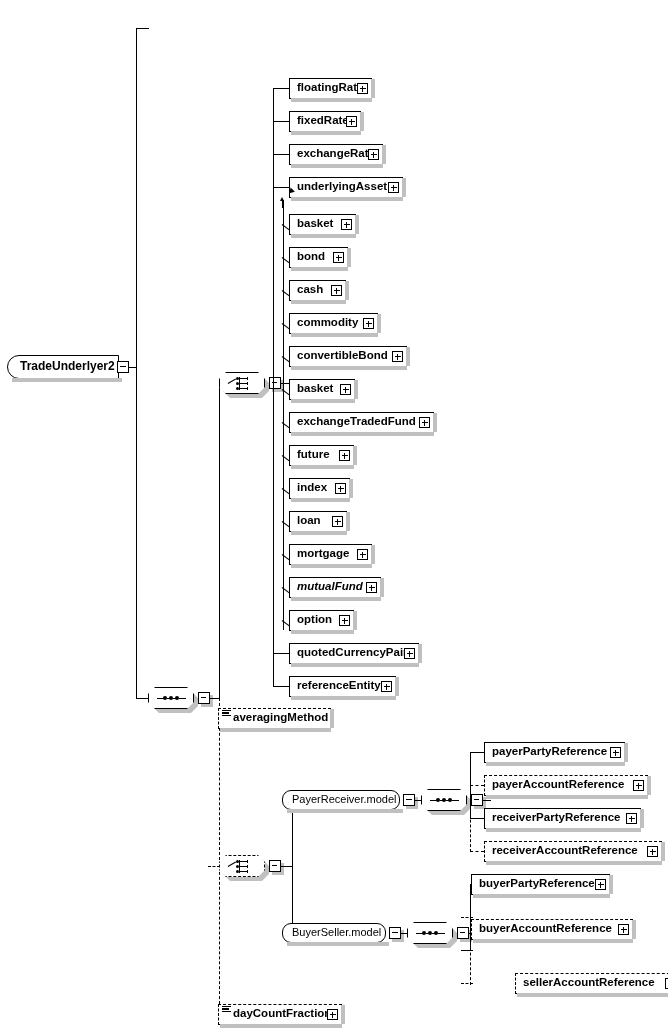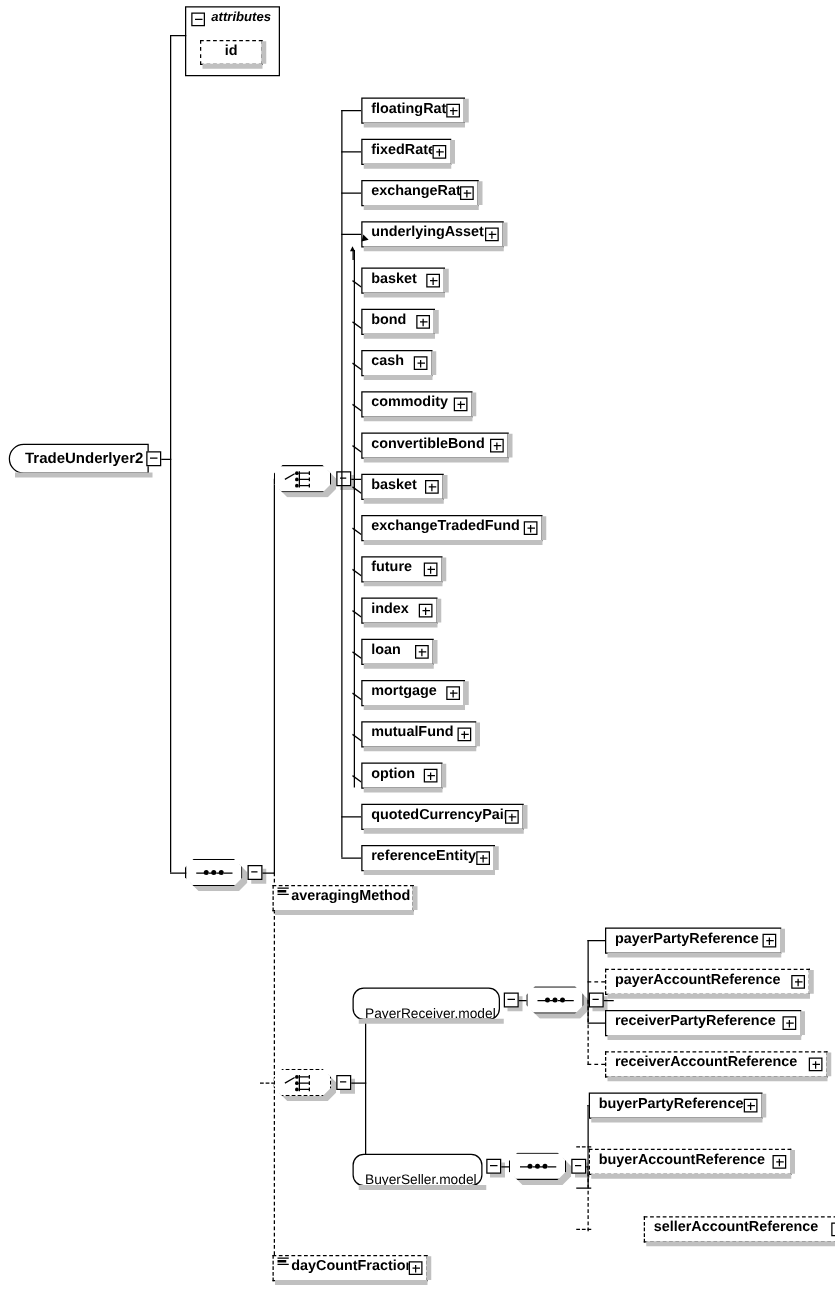--- a/index.html
+++ b/index.html
@@ -61,21 +61,21 @@
     font-size:12px;font-weight:bold;padding:0 8px 0 12px;white-space:nowrap;
   }
   .rootbox::after{content:"";position:absolute;left:4px;top:100%;width:100%;height:4px;background:#c0c0c0;}
 
   
   .gbox{
     position:absolute;box-sizing:border-box;background:#fff;
     border:1.3px solid #000;height:20px;line-height:17px;
     border-radius:9px;
     font-size:11px;font-weight:normal;color:#000;
-    padding:12px 9px;white-space:nowrap;text-align:center;
+    padding:0 9px;white-space:nowrap;text-align:center;
   }
   .gbox::after{content:"";position:absolute;left:4px;top:100%;width:100%;height:4px;background:#c0c0c0;}
 
   
   .attbox{
     position:absolute;box-sizing:border-box;background:#fff;
     border:1.6px solid #000;
   }
   .attbox .hdr{
     position:absolute;left:0;top:0;height:17px;line-height:16px;
@@ -128,29 +128,20 @@
   
   .hook{position:absolute;width:0;height:0;
     border-left:3px solid transparent;border-right:3px solid transparent;border-bottom:5px solid #000;
     transform:rotate(-135deg);}
 </style>
 </head>
 <body>
 
 <div id="canvas">
 
-  <div class="attbox" style="left:148px;top:5px;width:76px;height:56px;">
-    <div class="minus" style="left:4px;top:4px;">
-        <i></i>
-      </div>
-    <div class="hdr">attributes</div>
-    <div class="ebox opt" style="left:11px;top:26px;width:50px;height:20px;padding-right:7px;text-align:center;">
-      <span class="lbl">id</span>
-    </div>
-  </div>
 
   <div class="ln vl" style="left:136px;top:28px;height:670px;"></div>
   <div class="ln hl" style="left:136px;top:28px;width:13px;"></div>
 
   <div class="rootbox" style="left:7px;top:355px;width:112px;">
     <span class="lbl">TradeUnderlyer2</span>
   </div>
   <div class="minus" style="left:117px;top:361px;width:12px;height:12px;">
       <i style="top:3.6px;left:2px;width:6px;"></i>
     </div>
@@ -341,21 +332,21 @@
   <div class="ln hl" style="left:282px;top:554px;width:9px;transform:rotate(36deg);transform-origin:left center;"></div>
   <div class="ebox" style="left:289px;top:544px;width:83px;">
     <span class="lbl">mortgage</span>
     <span class="plus">
         <i class="h"></i>
         <i class="v"></i>
       </span>
   </div>
 
   <div class="ln hl" style="left:282px;top:587px;width:9px;transform:rotate(36deg);transform-origin:left center;"></div>
-  <div class="ebox" style="left:289px;top:577px;width:92px;">
+  <div class="ebox" style="left:289px;top:577px;width:92px;font-style:italic;">
     <span class="lbl">mutualFund</span>
     <span class="plus">
         <i class="h"></i>
         <i class="v"></i>
       </span>
   </div>
 
   <div class="ln hl" style="left:282px;top:620px;width:9px;transform:rotate(36deg);transform-origin:left center;"></div>
   <div class="ebox" style="left:289px;top:610px;width:65px;">
     <span class="lbl">option</span>

